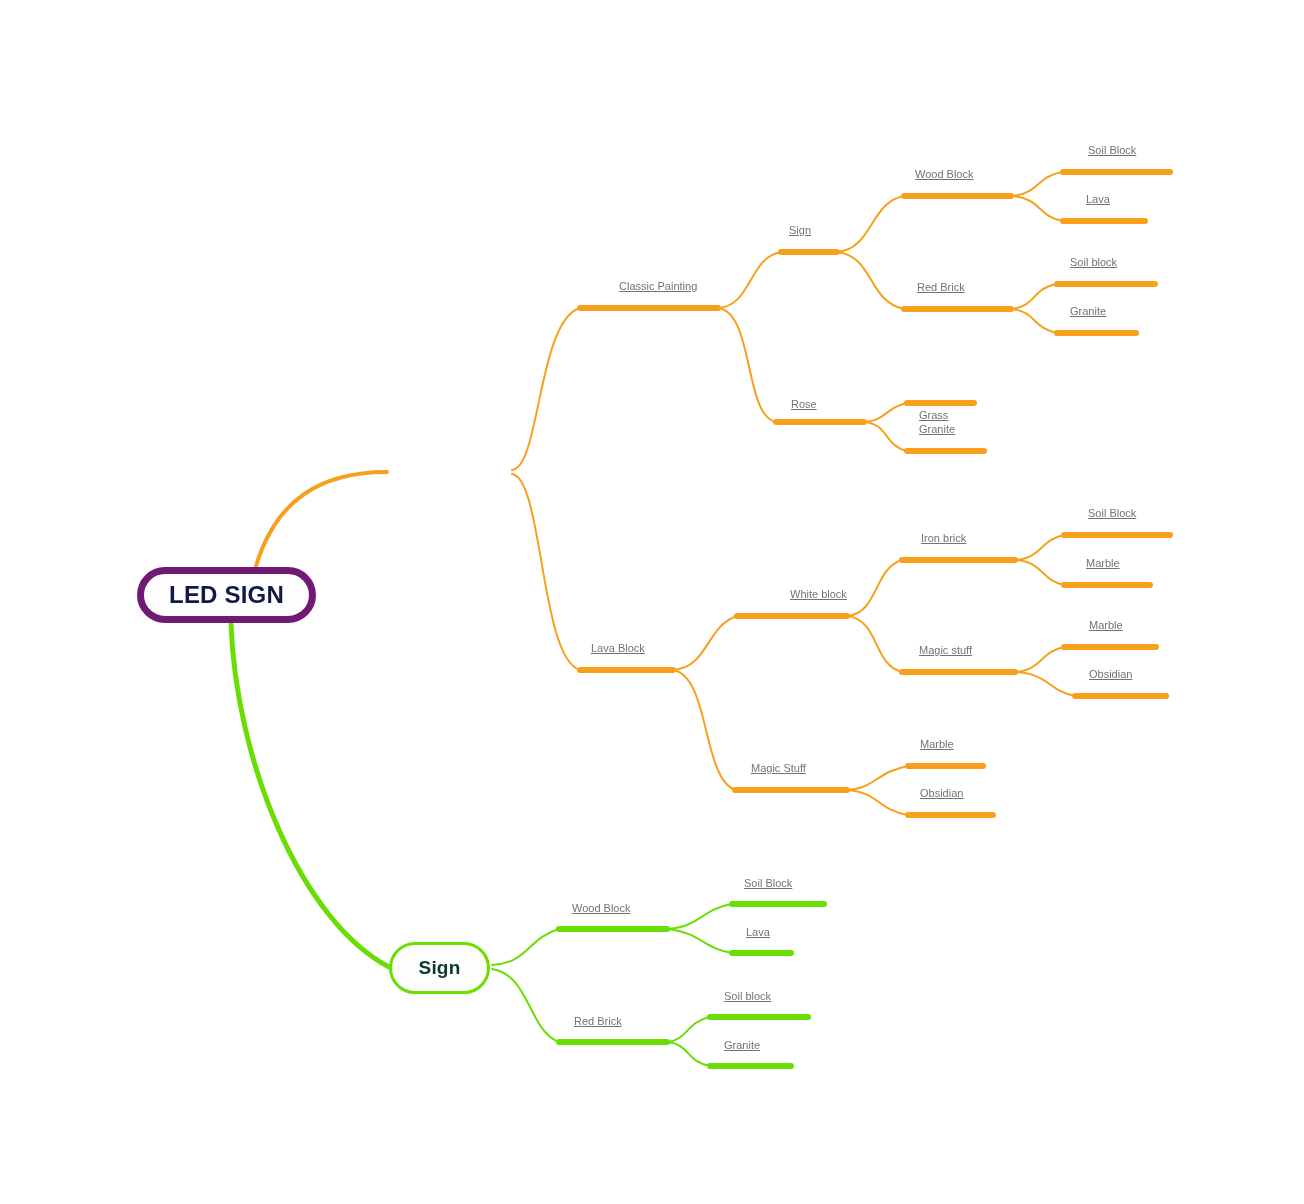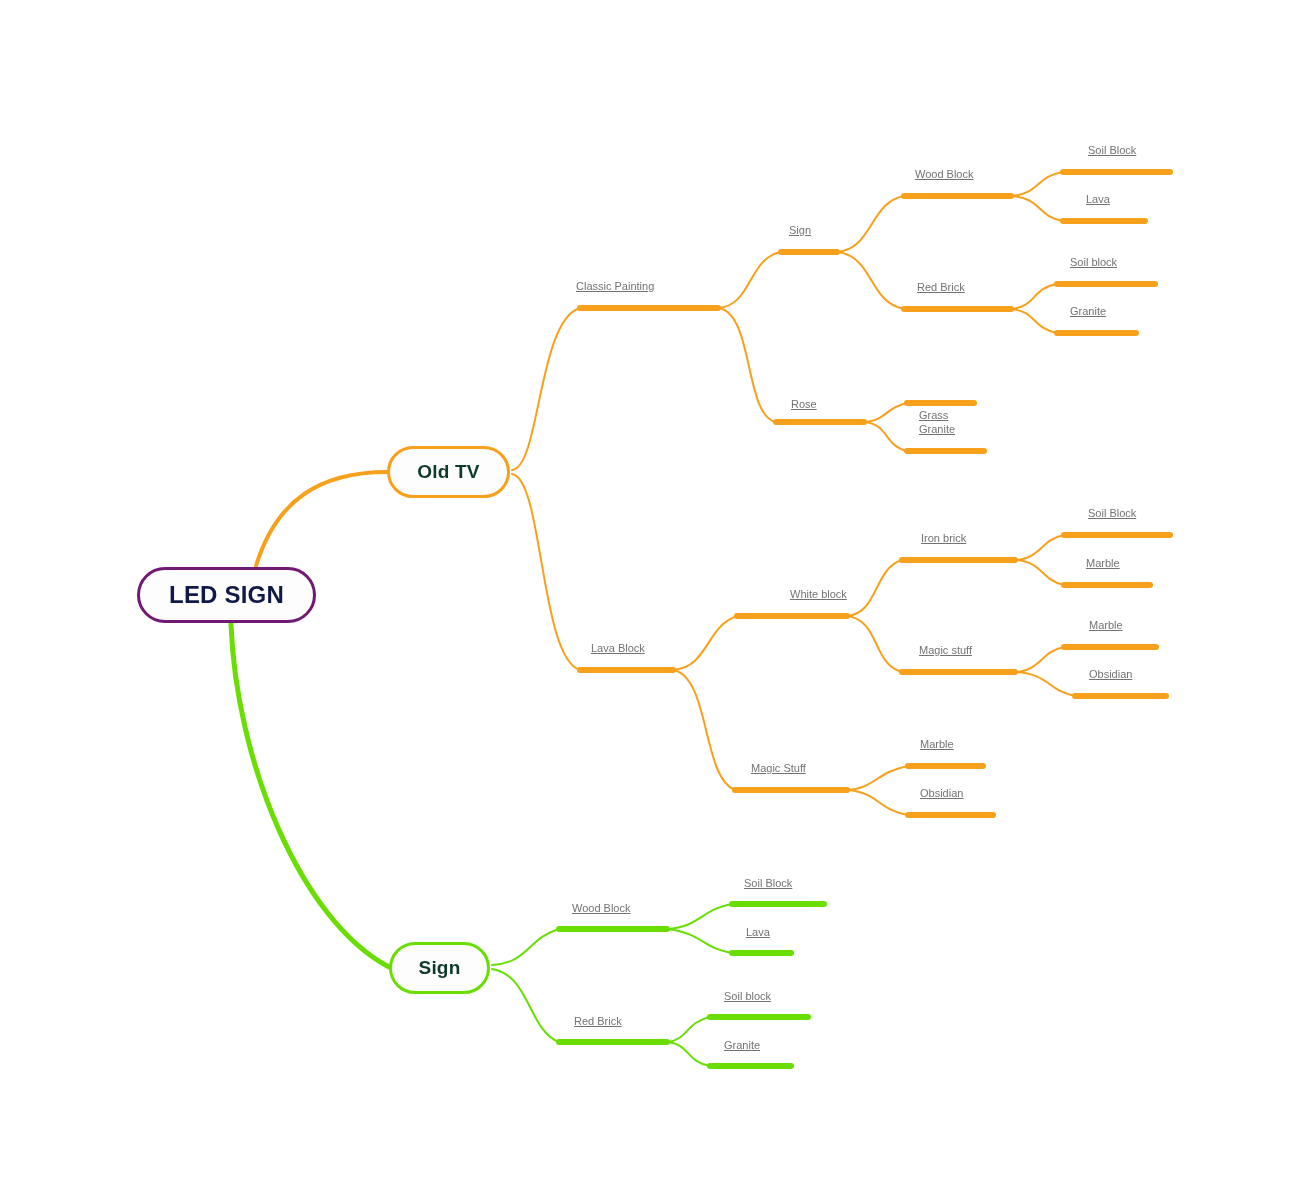--- a/index.html
+++ b/index.html
@@ -35,21 +35,21 @@
     justify-content: center;
     background: #fdfdfd;
     box-sizing: border-box;
     white-space: nowrap;
   }
   .node-pill span {
     font-weight: bold;
     letter-spacing: 0.2px;
   }
   .root-pill {
-    border: 3px solid #701a75;
+    border: 7px solid #701a75;
     border-radius: 30px;
   }
   .root-pill span {
     color: #111a47;
     font-size: 24px;
   }
   .branch-pill {
     border-radius: 26px;
     border-width: 3px;
     border-style: solid;
@@ -151,29 +151,26 @@
       <line x1="559" y1="1042" x2="667" y2="1042" stroke="#6ade02" stroke-width="6"></line>
       <line x1="710" y1="1017" x2="808" y2="1017" stroke="#6ade02" stroke-width="6"></line>
       <line x1="710" y1="1066" x2="791" y2="1066" stroke="#6ade02" stroke-width="6"></line>
     </g>
   </svg>
 
   <div class="node-pill root-pill" style="left:137px; top:567px; width:179px; height:56px;">
     <span>LED SIGN</span>
   </div>
 
-  <div class="node-pill branch-pill" style="left:387px; top:446px; width:123px; height:52px; border-color:#f7a01b;">
-    <span>Old TV</span>
-  </div>
 
   <div class="node-pill branch-pill" style="left:389px; top:942px; width:101px; height:52px; border-color:#6ade02;">
     <span>Sign</span>
   </div>
 
-  <div class="leaf-label" style="left:576px; top:281px;">Classic Painting</div>
+  <div class="leaf-label" style="left:619px; top:281px;">Classic Painting</div>
 
   <div class="leaf-label" style="left:789px; top:225px;">Sign</div>
 
   <div class="leaf-label" style="left:915px; top:169px;">Wood Block</div>
 
   <div class="leaf-label" style="left:1088px; top:145px;">Soil Block</div>
 
   <div class="leaf-label" style="left:1086px; top:194px;">Lava</div>
 
   <div class="leaf-label" style="left:917px; top:282px;">Red Brick</div>

